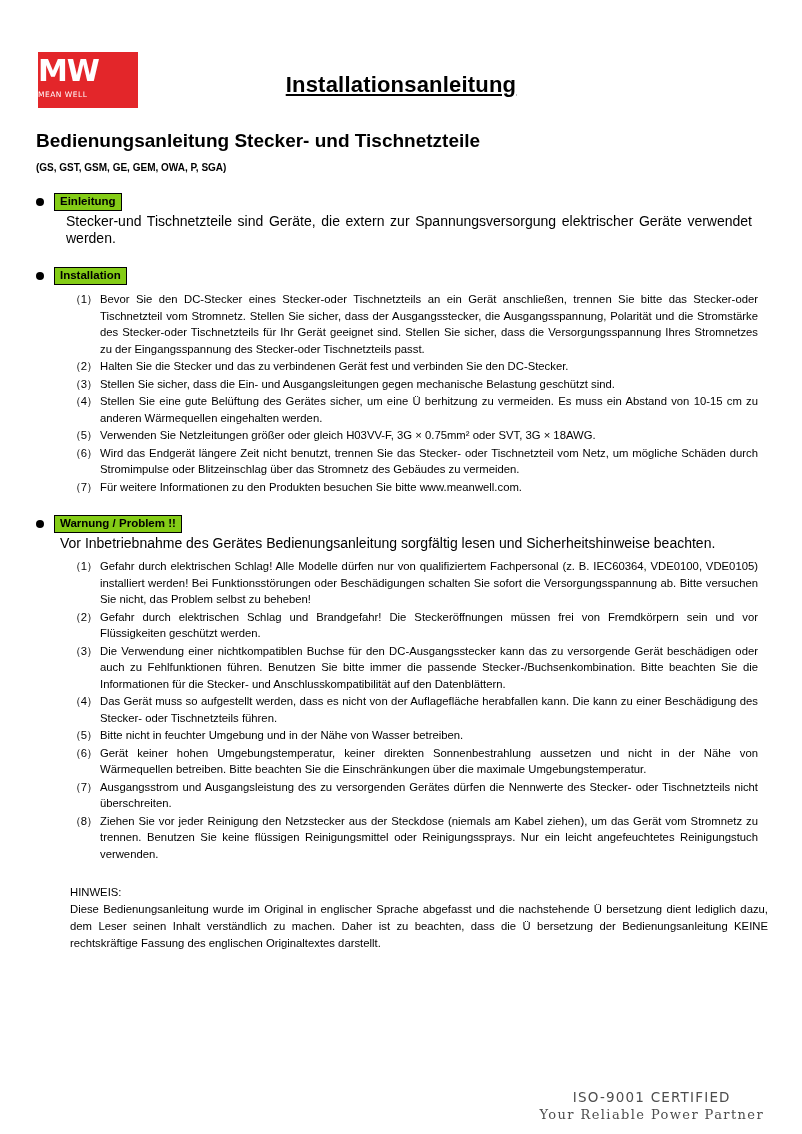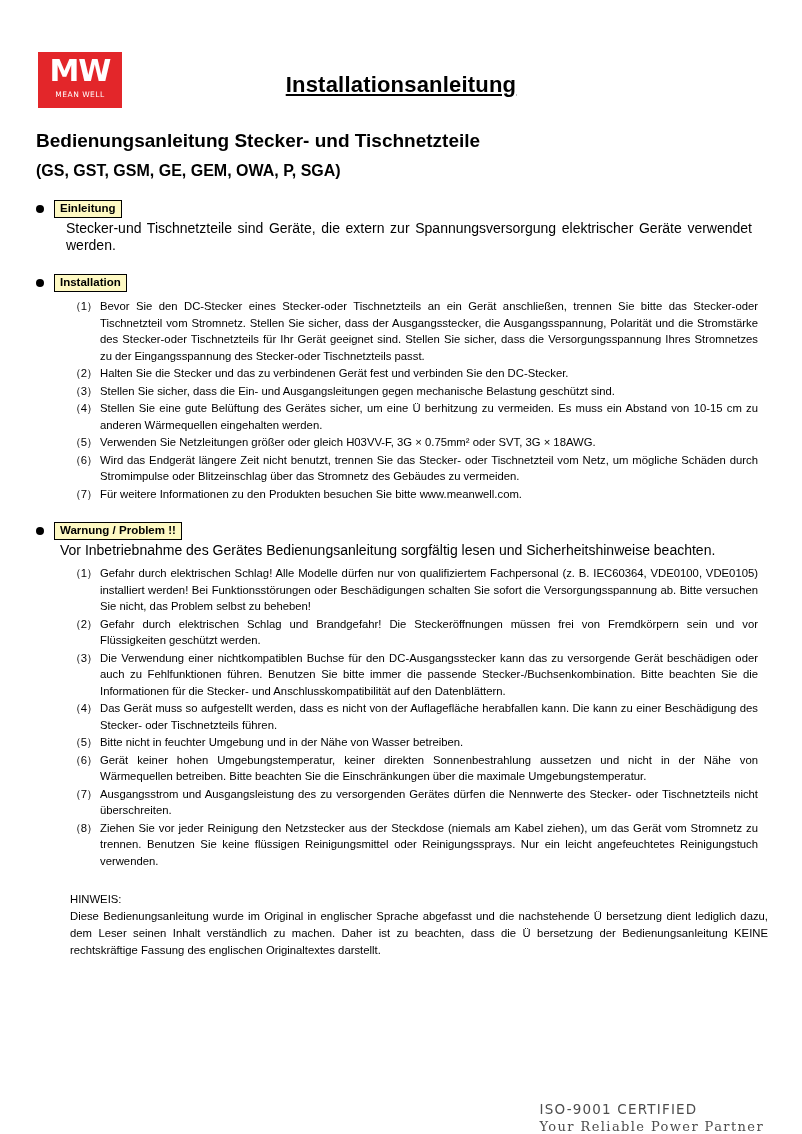--- a/index.html
+++ b/index.html
@@ -26,26 +26,25 @@
   
   .header {
     position: relative;
     height: 78px;
     margin: 48px 36px 0 36px;
   }
   .logo {
     position: absolute;
     left: 2px;
     top: 4px;
-    width: 84px;
+    width: 100px;
     height: 56px;
     background: #e3262a;
     display: flex;
     flex-direction: column;
-    align-items: center;
     justify-content: flex-start;
   }
   .logo-mw {
     color: #ffffff;
     font-family: "DejaVu Sans", sans-serif;
     font-weight: bold;
     font-size: 30px;
     line-height: 38px;
     letter-spacing: -1px;
   }
@@ -69,21 +68,21 @@
   }
 
   
   .subtitle {
     margin: 4px 36px 0 36px;
     font-size: 19px;
     font-weight: bold;
   }
   .subtitle2 {
     margin: 10px 36px 0 36px;
-    font-size: 16px;
+    font-size: 10px;
     font-weight: bold;
   }
 
   
   .section {
     margin: 0 36px;
   }
   .sec-head {
     display: flex;
     align-items: center;
@@ -91,21 +90,21 @@
   }
   .bullet {
     width: 8px;
     height: 8px;
     border-radius: 50%;
     background: #000;
     margin-right: 10px;
     flex: none;
   }
   .sec-label {
-    background: #fef9c3;
+    background: #84cc16;
     font-size: 11.5px;
     font-weight: bold;
     padding: 1px 5px 2px 5px;
     border: 1px solid #000;
     line-height: 13px;
   }
 
   .para {
     font-size: 14px;
     line-height: 17px;
@@ -160,21 +159,22 @@
   }
   .note .note-body {
     flex: 1;
     text-align: justify;
   }
 
   
   .footer {
     position: absolute;
     right: 38px;
-    bottom: 48px;
+    bottom: 60px;
+    text-align: center;
     color: #555555;
   }
   .iso {
     font-family: "DejaVu Sans", sans-serif;
     font-size: 13.5px;
     letter-spacing: 1.2px;
     color: #4d4d4d;
   }
   .slogan {
     font-family: "DejaVu Serif", serif;

